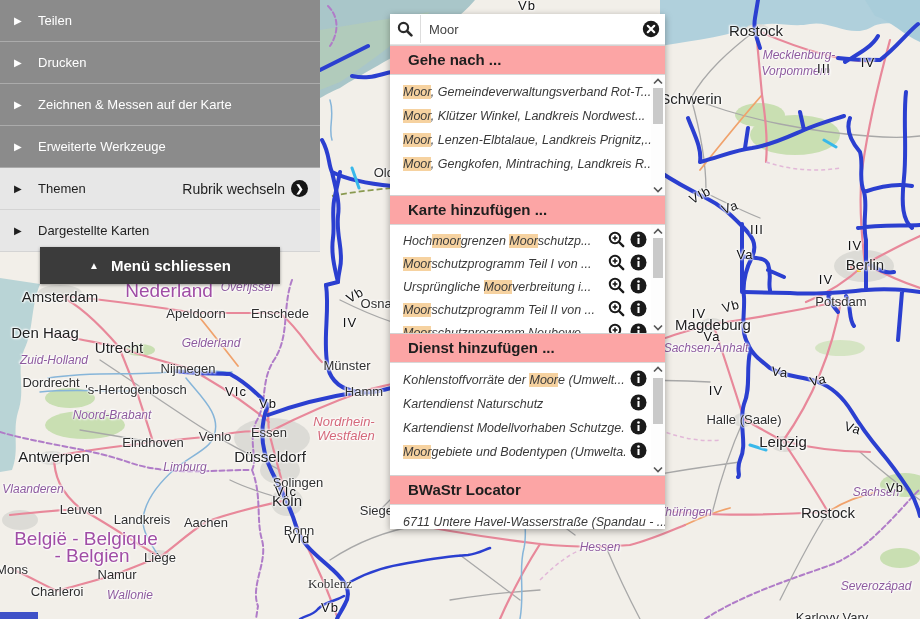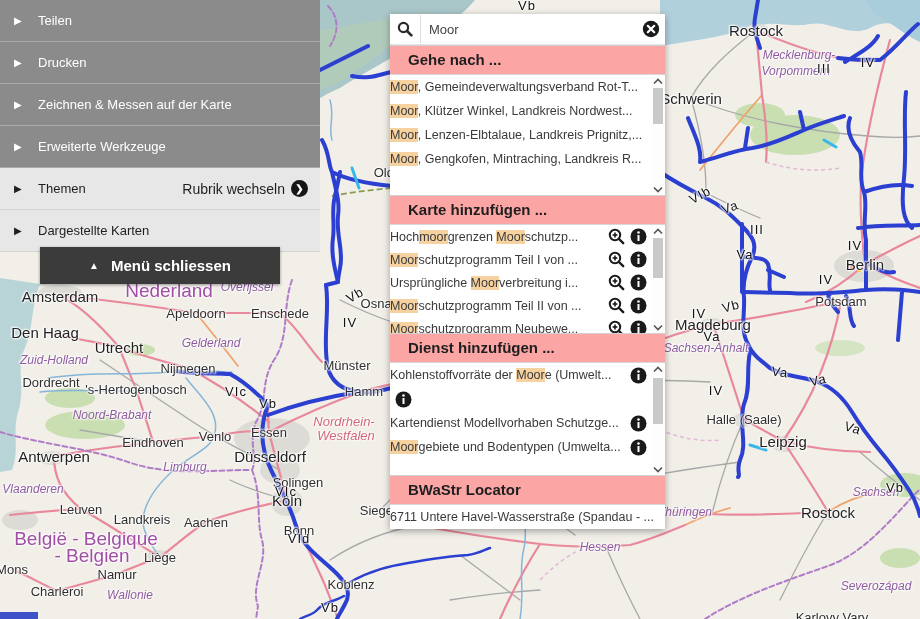--- a/index.html
+++ b/index.html
@@ -38,22 +38,22 @@
   .search-row{height:30px;display:flex;align-items:center;background:#fff;border-bottom:1px solid #e3e3e3;}
   .s-icon{width:30px;display:flex;align-items:center;justify-content:center;flex:none;}
   #q{flex:1;min-width:0;height:28px;border:none;outline:none;border-left:1px solid #ddd;
      padding:0 8px;font-family:"Liberation Sans",sans-serif;font-size:13px;color:#444;}
   .clear-btn{width:28px;display:flex;align-items:center;justify-content:center;flex:none;cursor:pointer;
              background:none;border:none;padding:0;}
   .sec-header{background:#fca5a5;border-top:1px solid #d2d2d2;border-bottom:1px solid #d8d8d8;
               font-weight:bold;font-size:15px;line-height:16px;color:#1e1e1e;padding:6px 0 6px 18px;}
   .sec-list{display:flex;background:#fff;}
   .rows{flex:1;min-width:0;overflow:hidden;}
-  .row{display:flex;align-items:center;font-size:12.5px;color:#3a3a3a;
-       white-space:nowrap;cursor:pointer;}
+  .row{display:flex;align-items:flex-end;padding-left:13px;font-size:12.5px;color:#3a3a3a;
+       white-space:nowrap;cursor:pointer;font-style:italic;}
   .row-text{flex:1;min-width:0;overflow:hidden;}
   .hl{background:#f6d2a0;}
   .icons{display:flex;gap:4px;padding:0 4px 0 4px;flex:none;}
   .icon-btn{width:18px;height:18px;display:flex;align-items:center;justify-content:center;cursor:pointer;}
   .sec-goto .row{height:24px;} .sec-goto .rows{height:120px;}
   .sec-karte .row{height:23px;} .sec-karte .rows{height:108px;}
   .sec-dienst .row{height:24px;} .sec-dienst .rows{height:112px;}
   .sec-bwastr .row{height:24px;} .sec-bwastr .rows{height:24px;}
   .sbar{width:14px;flex:none;position:relative;display:flex;flex-direction:column;
         align-items:center;justify-content:space-between;background:#fdfdfd;}
@@ -176,21 +176,21 @@
       <div class="map-label lab-c" style="left: 12px; top: 569px; transform: translate(-50%, -50%);">Mons</div>
       <div class="map-label lab-c" style="left: 117px; top: 574px; transform: translate(-50%, -50%);">Namur</div>
       <div class="map-label lab-c" style="left: 57px; top: 591px; transform: translate(-50%, -50%);">Charleroi</div>
       <div class="map-label lab-c" style="left: 160px; top: 557px; transform: translate(-50%, -50%);">Liège</div>
       <div class="map-label lab-c" style="left: 269px; top: 432px; transform: translate(-50%, -50%);">Essen</div>
       <div class="map-label lab-C" style="left: 270px; top: 456px; transform: translate(-50%, -50%);">Düsseldorf</div>
       <div class="map-label lab-c" style="left: 298px; top: 482px; transform: translate(-50%, -50%);">Solingen</div>
       <div class="map-label lab-C" style="left: 287px; top: 500px; transform: translate(-50%, -50%);">Köln</div>
       <div class="map-label lab-c" style="left: 299px; top: 530px; transform: translate(-50%, -50%);">Bonn</div>
       <div class="map-label lab-c" style="left: 380px; top: 510px; transform: translate(-50%, -50%);">Siegen</div>
-      <div class="map-label lab-c" style="left: 351px; top: 584px; transform: translate(-50%, -50%);">Koblenz</div>
+      <div class="map-label lab-c" style="left: 330px; top: 584px; transform: translate(-50%, -50%); font-family: Liberation Serif, serif;">Koblenz</div>
       <div class="map-label lab-c" style="left: 364px; top: 391px; transform: translate(-50%, -50%);">Hamm</div>
       <div class="map-label lab-c" style="left: 347px; top: 365px; transform: translate(-50%, -50%);">Münster</div>
       <div class="map-label lab-c" style="left: 392px; top: 303px; transform: translate(-50%, -50%);">Osnabrück</div>
       <div class="map-label lab-c" style="left: 404px; top: 172px; transform: translate(-50%, -50%);">Oldenburg</div>
       <div class="map-label lab-C" style="left: 756px; top: 30px; transform: translate(-50%, -50%);">Rostock</div>
       <div class="map-label lab-C" style="left: 691px; top: 98px; transform: translate(-50%, -50%);">Schwerin</div>
       <div class="map-label lab-C" style="left: 865px; top: 264px; transform: translate(-50%, -50%);">Berlin</div>
       <div class="map-label lab-c" style="left: 841px; top: 301px; transform: translate(-50%, -50%);">Potsdam</div>
       <div class="map-label lab-C" style="left: 713px; top: 324px; transform: translate(-50%, -50%);">Magdeburg</div>
       <div class="map-label lab-c" style="left: 744px; top: 419px; transform: translate(-50%, -50%);">Halle (Saale)</div>
@@ -453,20 +453,21 @@
                 <span class="icon-btn">
                   <svg width="17" height="17" viewBox="0 0 17 17">
                     <circle cx="8.5" cy="8.5" r="8" fill="#1a1a1a"></circle>
                     <rect x="7.5" y="7" width="2" height="6" fill="#fff"></rect>
                     <circle cx="8.5" cy="4.5" r="1.3" fill="#fff"></circle>
                   </svg>
                 </span>
               </span>
             </div>
             <div class="row">
+              <span class="row-text"><span>Kartendienst Naturschutz</span></span>
               <span class="icons">
                 <span class="icon-btn">
                   <svg width="17" height="17" viewBox="0 0 17 17">
                     <circle cx="8.5" cy="8.5" r="8" fill="#1a1a1a"></circle>
                     <rect x="7.5" y="7" width="2" height="6" fill="#fff"></rect>
                     <circle cx="8.5" cy="4.5" r="1.3" fill="#fff"></circle>
                   </svg>
                 </span>
               </span>
             </div>

